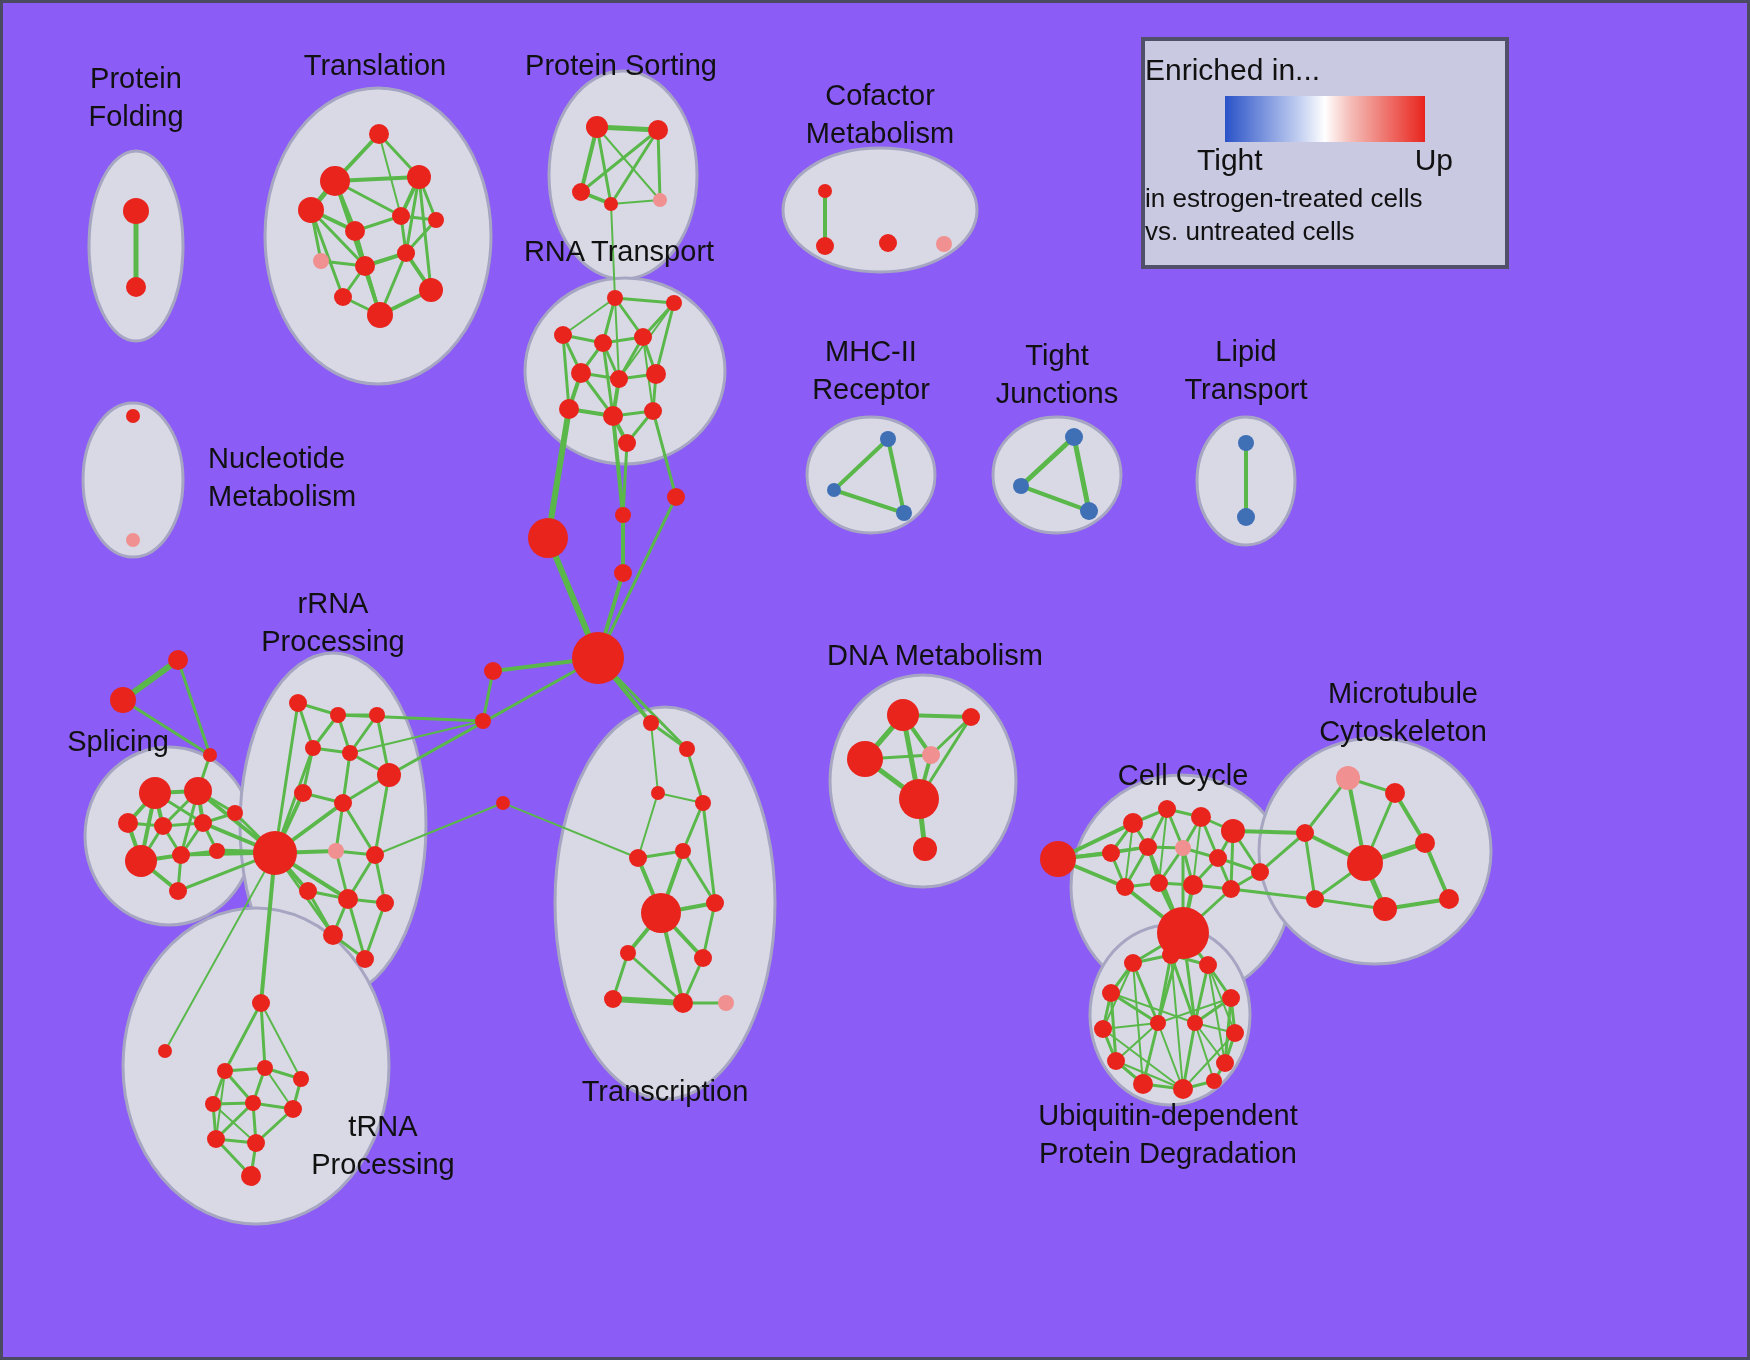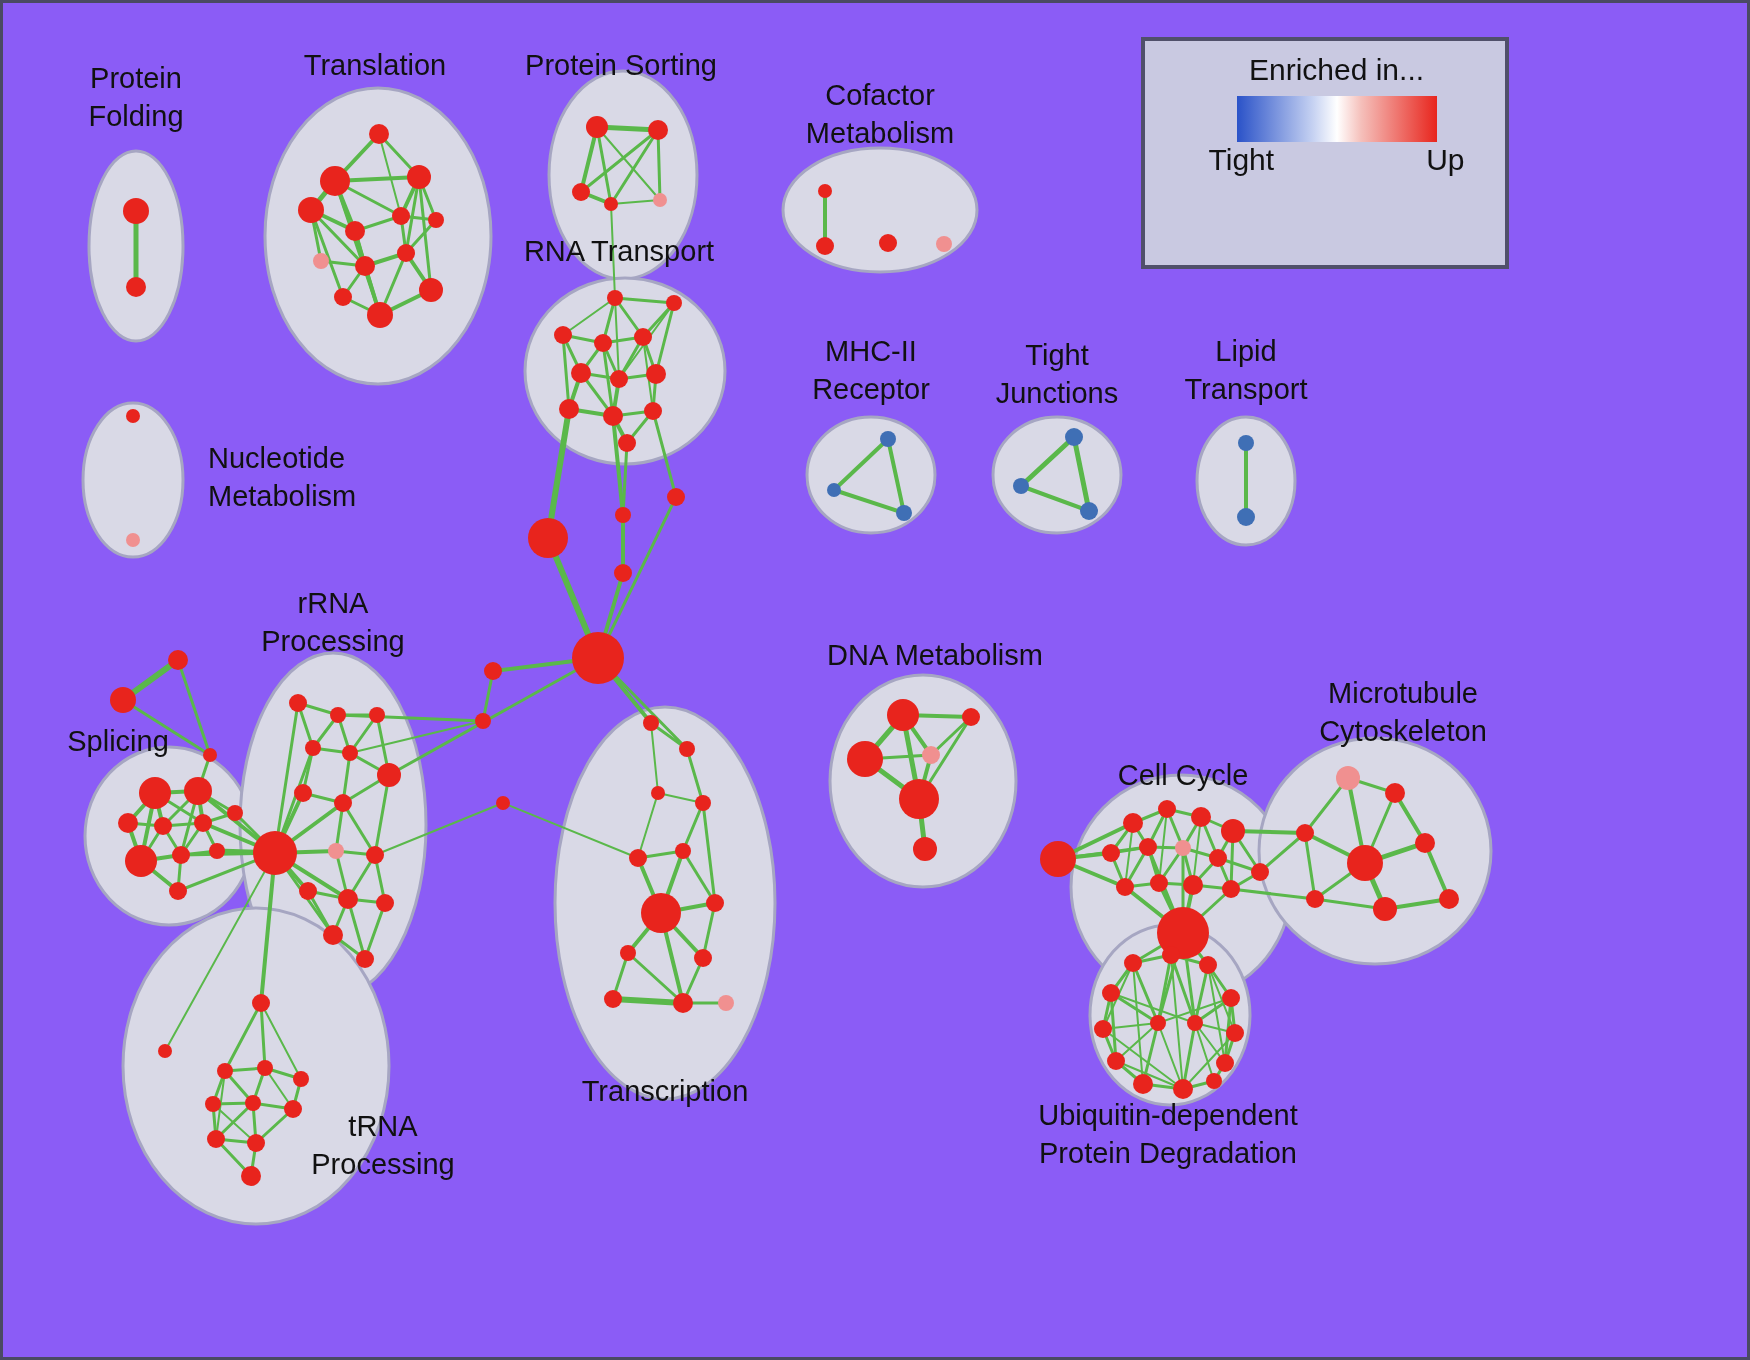--- a/index.html
+++ b/index.html
@@ -1,20 +1,20 @@
 <!DOCTYPE html>
 <html><head>
 <meta charset="utf-8">
 <style>
   html,body{margin:0;padding:0;background:#888;}
   #figure{position:relative;width:1750px;height:1360px;box-sizing:border-box;overflow:hidden;border:3px solid #4a4a63;}
   #net{position:absolute;left:0;top:0;}
   svg text{font-family:"Liberation Sans",sans-serif;}
   .legend{position:absolute;left:1138px;top:34px;width:368px;height:232px;box-sizing:border-box;
-          border:4px solid #50506a;text-align:center;font-family:"Liberation Sans",sans-serif;color:#111;padding-left:23px;}
+          border:4px solid #50506a;font-family:"Liberation Sans",sans-serif;color:#111;}
   .legend-title{font-size:30px;margin-top:12px;}
   .legend-bar{width:200px;height:46px;margin:9px auto 0;}
   .legend-ends{display:flex;justify-content:space-between;width:256px;margin:1px auto 0;font-size:30px;}
   .legend-caption{font-size:26px;line-height:33px;}
   .legend-caption.first{margin-top:5px;}
 </style>
 </head>
 <body>
 
 <div id="figure" style="background: #8b5cf6; border-color: rgb(74, 74, 99);">
@@ -527,14 +527,16 @@
       </g>
     </svg>
 
   <div class="legend" style="background: rgb(201, 201, 225); border-color: rgb(80, 80, 106);">
     <div class="legend-title">Enriched in...</div>
     <div class="legend-bar" style="background: linear-gradient(to right, rgb(42, 82, 200), rgb(198, 210, 242) 38%, rgb(255, 255, 255) 50%, rgb(245, 192, 187) 62%, rgb(232, 37, 29));"></div>
     <div class="legend-ends">
       <span>Tight</span>
       <span>Up</span>
     </div>
+    <div class="legend-caption first">in estrogen-treated cells</div>
+    <div class="legend-caption">vs. untreated cells</div>
   </div>
 </div>
 
 </body></html>

